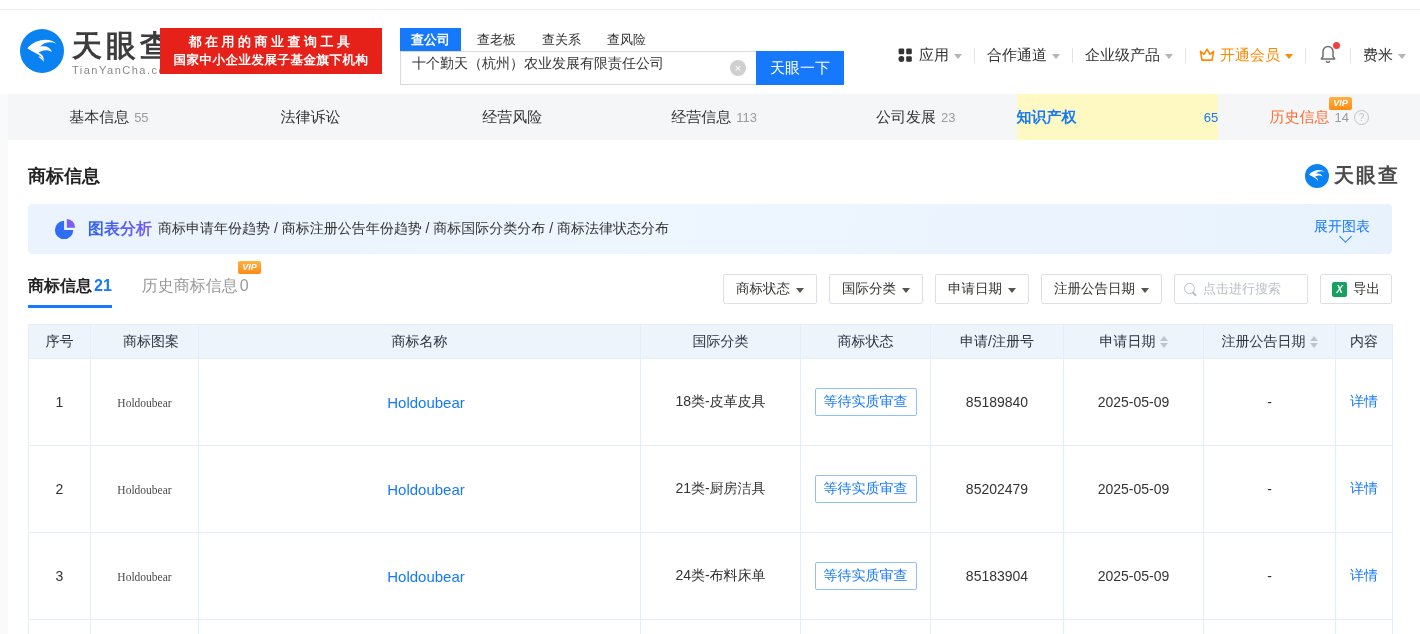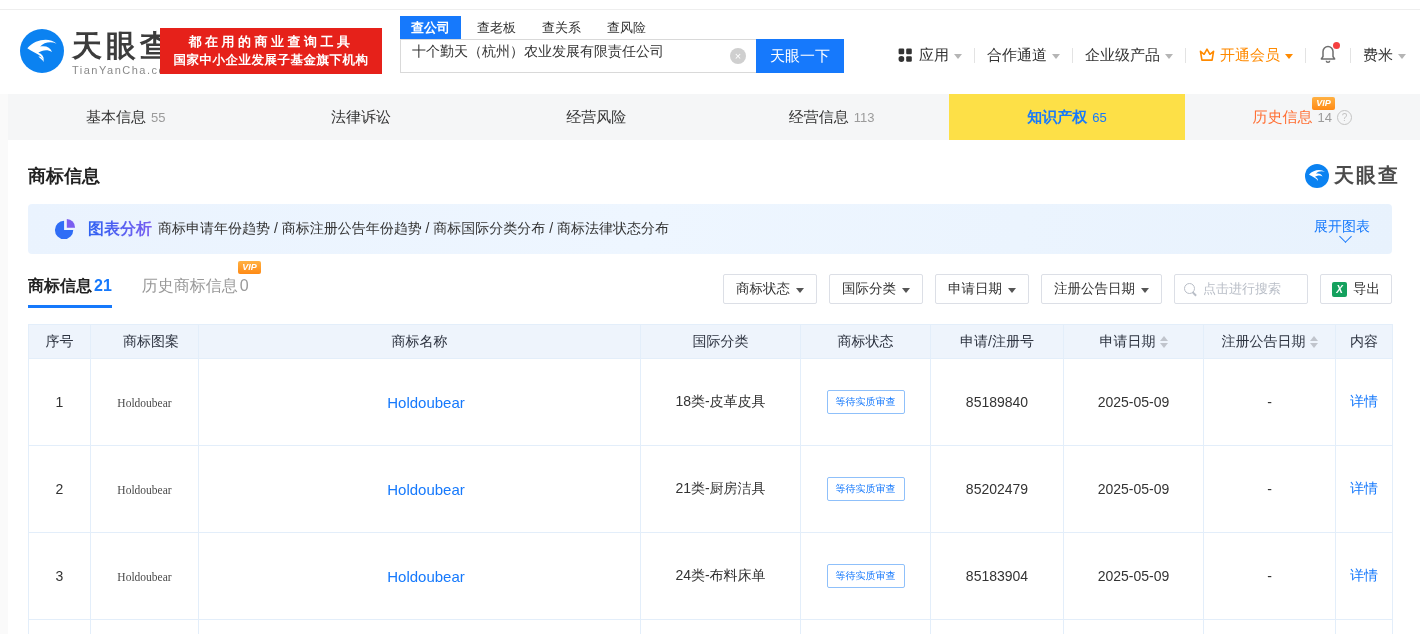--- a/index.html
+++ b/index.html
@@ -11,21 +11,21 @@
   .header { position:relative; height:84px; background:#fff; }
   .logo-icon { position:absolute; left:20px; top:19px; width:44px; height:44px; }
   .logo-text { position:absolute; left:72px; top:21px; }
   .logo-cn { font-size:30px; font-weight:bold; color:#3c3c3c; letter-spacing:4px; line-height:30px; }
   .logo-en { font-size:11px; color:#8a8a8a; letter-spacing:1.5px; margin-top:3px; }
   .promo { position:absolute; left:160px; top:18px; width:222px; height:46px; background:#e6211a;
     color:#fff; text-align:center; padding-top:5px; }
   .promo-l1 { font-size:13px; font-weight:bold; letter-spacing:3.5px; line-height:18px; }
   .promo-l2 { font-size:12.5px; font-weight:bold; letter-spacing:.5px; line-height:18px; }
 
-  .search-block { position:absolute; left:400px; top:7px; }
+  .search-block { position:absolute; left:400px; top:19px; }
   .search-tabs { display:flex; align-items:center; height:22px; }
   .search-tab { font-size:13px; color:#333; margin-right:26px; cursor:pointer; }
   .search-tab.active { background:#1679fc; color:#fff; padding:3px 11px; margin-right:16px; font-weight:bold; }
   .search-row { display:flex; margin-top:0; }
   .search-input-wrap { position:relative; width:356px; }
   .search-input { width:356px; height:34px; border:1px solid #d9d9d9; border-right:none;
     padding:0 34px 8px 11px; font-size:14px; color:#333; outline:none;
     font-family:"Liberation Sans","DejaVu Sans",sans-serif; }
   .clear-icon { position:absolute; right:10px; top:9px; width:16px; height:16px; border-radius:50%;
     background:#cfcfcf; color:#fff; font-size:11px; line-height:16px; text-align:center; cursor:pointer; }
@@ -43,21 +43,21 @@
   .crown-icon { width:18px; height:16px; margin-right:4px; }
   .vip-nav .caret { border-top-color:#ff8a00; }
   .bell-wrap { position:relative; width:20px; height:22px; cursor:pointer; }
   .bell-dot { position:absolute; right:-2px; top:-2px; width:7px; height:7px; border-radius:50%; background:#f53f3f; }
 
   
   .tabbar { display:flex; height:46px; background:#f5f6f7; margin-left:8px; }
   .tab { flex:1; display:flex; align-items:center; justify-content:center; font-size:15px;
     color:#333; cursor:pointer; position:relative; }
   .tab .cnt { font-size:13px; color:#9b9b9b; margin-left:5px; margin-top:1px; }
-  .tab.active { background:#fde047; }
+  .tab.active { background:#fef9c3;justify-content:space-between; }
   .tab.active .lbl { color:#1679fc; font-weight:bold; }
   .tab.active .cnt { color:#1679fc; }
   .tab.history .lbl { color:#ff6f34; }
   .help-icon { width:15px; height:15px; border:1px solid #c4c4c4; border-radius:50%; color:#c4c4c4;
     font-size:10px; line-height:13px; text-align:center; margin-left:5px; }
   .help-icon::after { content:"?"; }
   .vip-badge { display:inline-block; background:linear-gradient(180deg,#ffb143,#ff8a15); color:#fff;
     font-size:9px; font-style:italic; font-weight:bold; line-height:13px; padding:0 4px; border-radius:2px; }
   .tab .vip-badge { position:absolute; top:3px; left:calc(50% + 10px); }
 
@@ -110,21 +110,21 @@
   table.tm { margin:16px 28px 0 20px; border-collapse:collapse; table-layout:fixed; width:1364px; }
   .tm th, .tm td { border:1px solid #e3eefa; text-align:center; font-weight:normal; }
   .tm thead tr { height:34px; background:#eef4fc; }
   .tm th { font-size:14px; color:#2d3340; }
   .tm tbody tr { height:87px; background:#fff; }
   .tm td { font-size:14px; color:#333; }
   .th-left, .td-left { text-align:left; padding-left:13px; }
   .tm-img { font-family:"Liberation Serif","DejaVu Serif",serif; font-size:11.5px; color:#4a4a4a; }
   .tm-name { color:#1679fc; font-size:15px; cursor:pointer; }
   .status-badge { display:inline-block; border:1px solid #8fc0fa; border-radius:2px; color:#1679fc;
-    font-size:10px; padding:4px 8px; background:#fff; cursor:pointer; }
+    font-size:14px; padding:4px 8px; background:#fff; cursor:pointer; }
   .detail-link { color:#1679fc; cursor:pointer;margin-top:28px; }
   .sort-icon { display:inline-block; vertical-align:middle; margin-left:4px; width:8px; }
   .sort-icon i { display:block; width:0; height:0; border-left:4px solid transparent; border-right:4px solid transparent; }
   .sort-up { border-bottom:5px solid #c0c4cc; margin-bottom:2px; }
   .sort-down { border-top:5px solid #c0c4cc; }
 </style>
 </head>
 <body>
 
 <div class="top-gap"></div>
@@ -212,20 +212,24 @@
   </div>
   <div class="tab">
     <span class="lbl">法律诉讼</span>
   </div>
   <div class="tab">
     <span class="lbl">经营风险</span>
   </div>
   <div class="tab">
     <span class="lbl">经营信息</span>
     <span class="cnt">113</span>
+  </div>
+  <div class="tab">
+    <span class="lbl">公司发展</span>
+    <span class="cnt">23</span>
   </div>
   <div class="tab active">
     <span class="lbl">知识产权</span>
     <span class="cnt">65</span>
   </div>
   <div class="tab history">
     <span class="vip-badge">VIP</span>
     <span class="lbl">历史信息</span>
     <span class="cnt">14</span>
     <span class="help-icon"></span>

